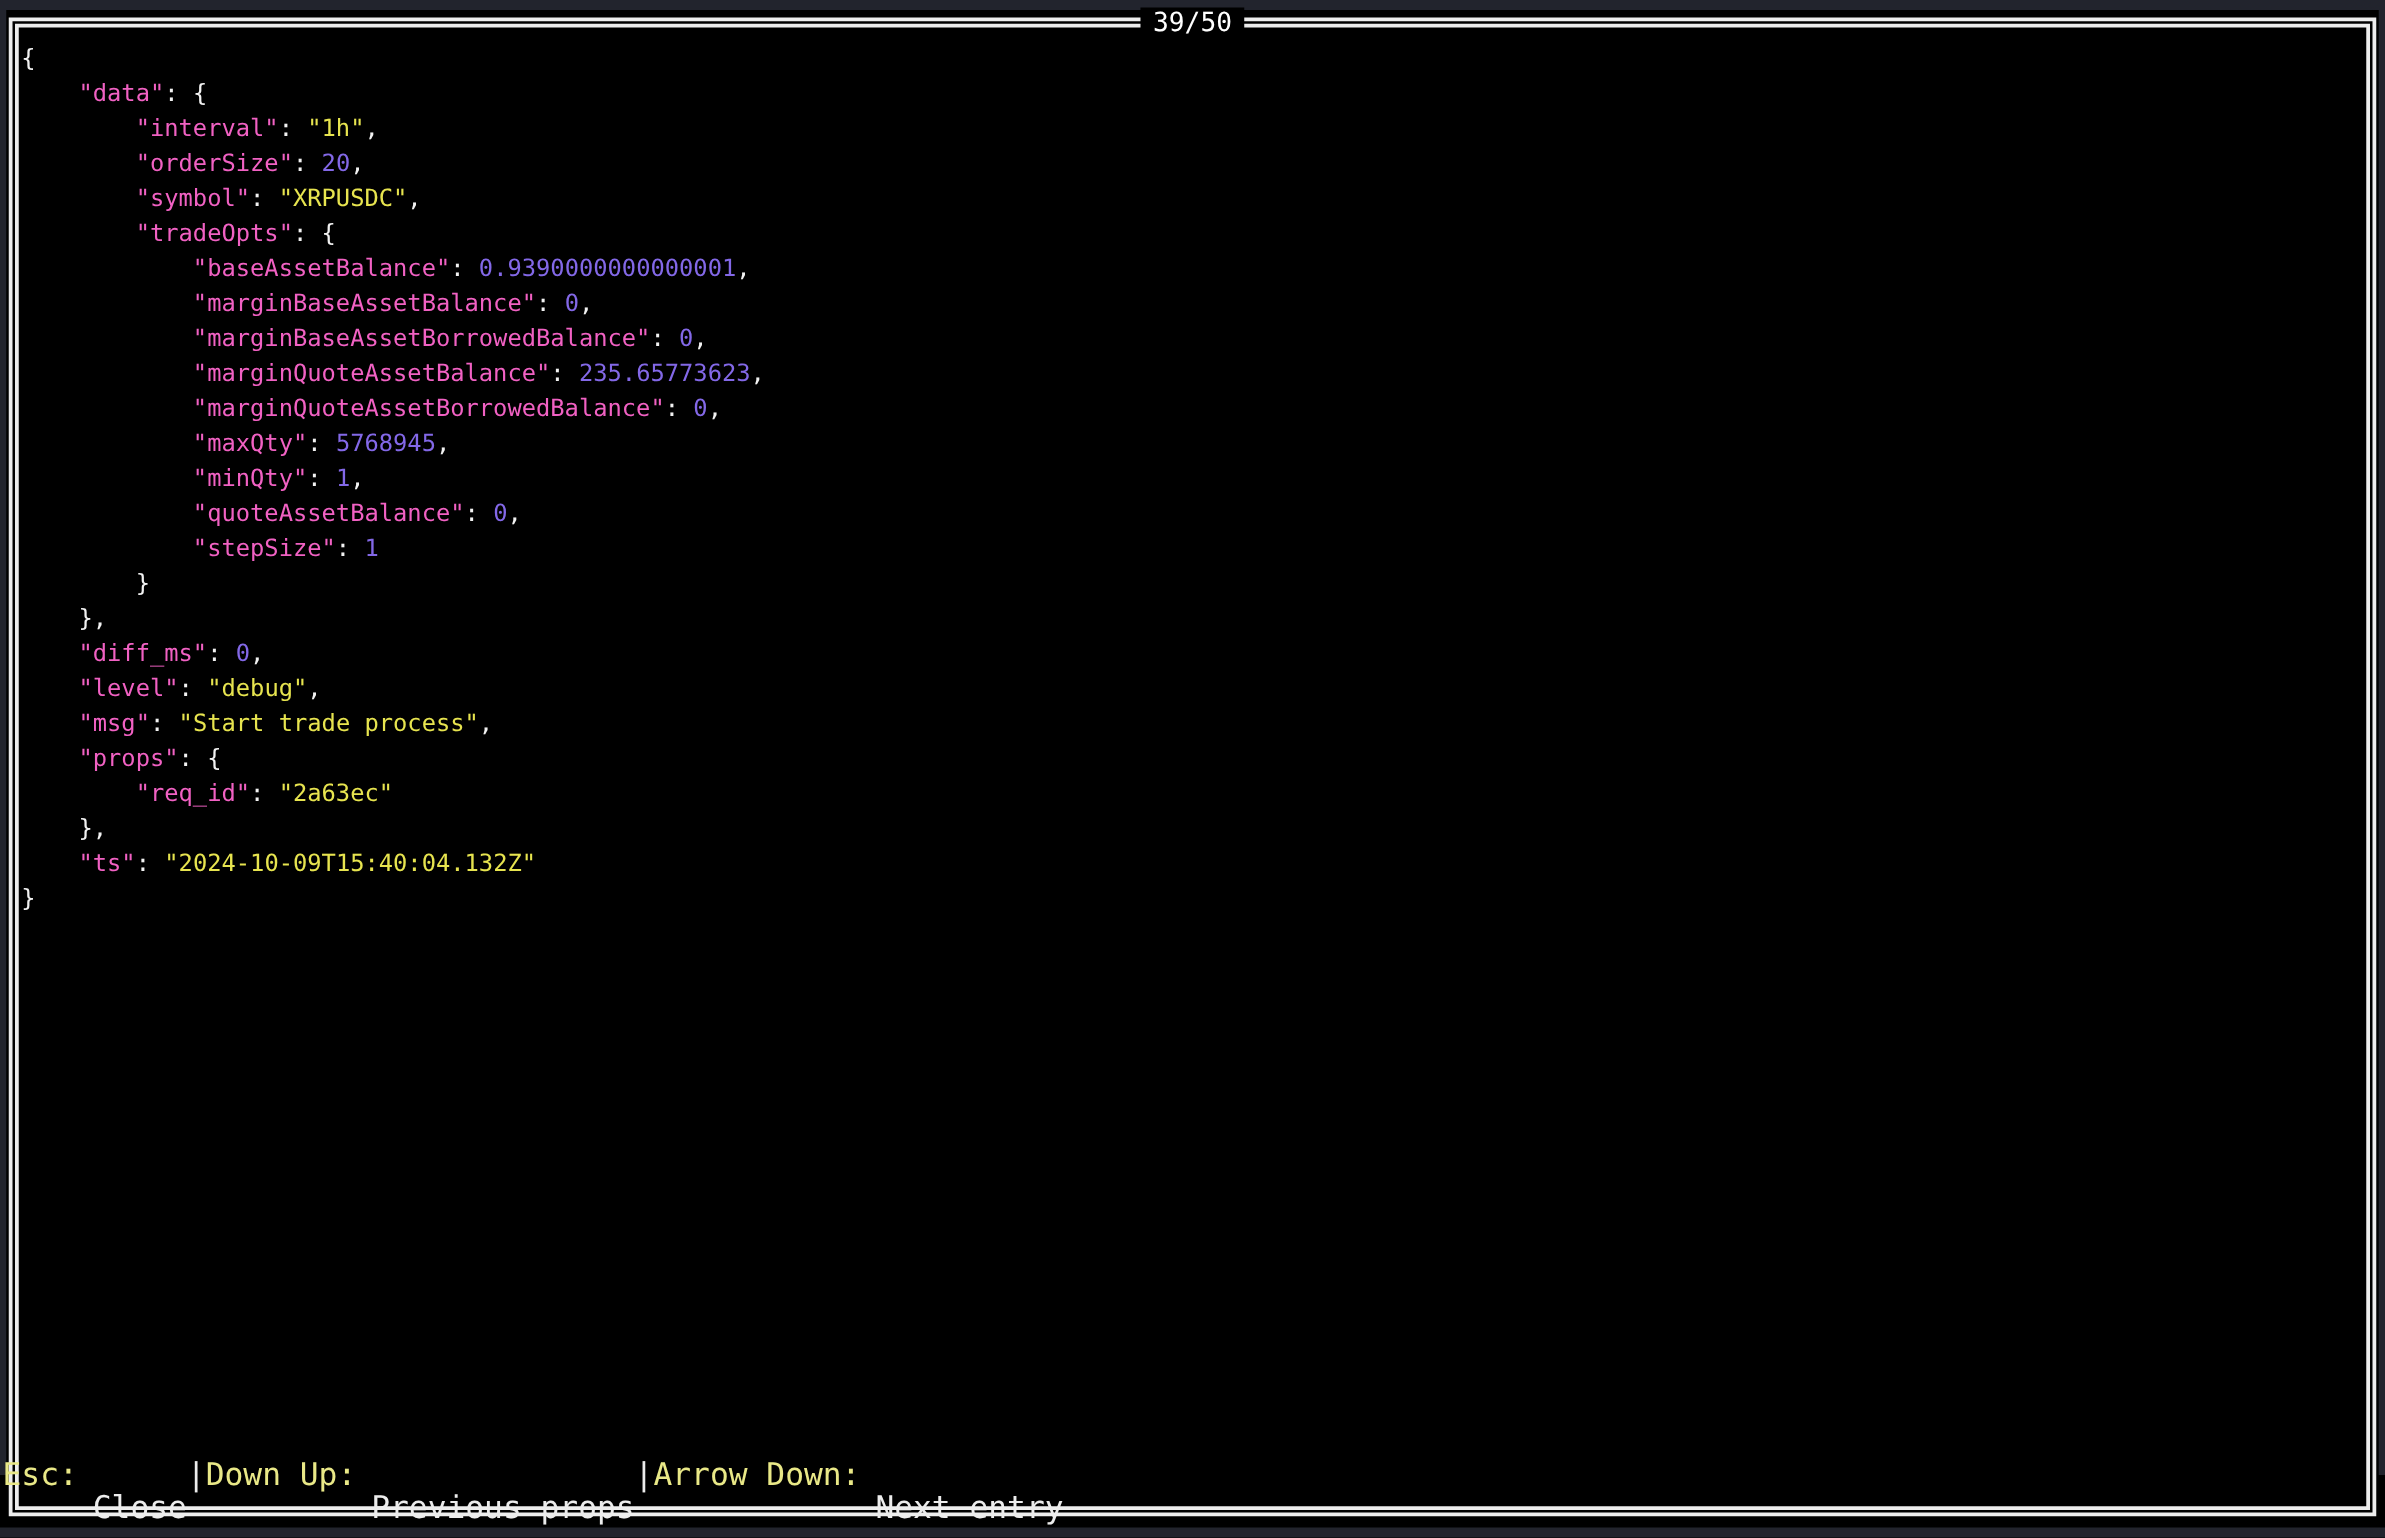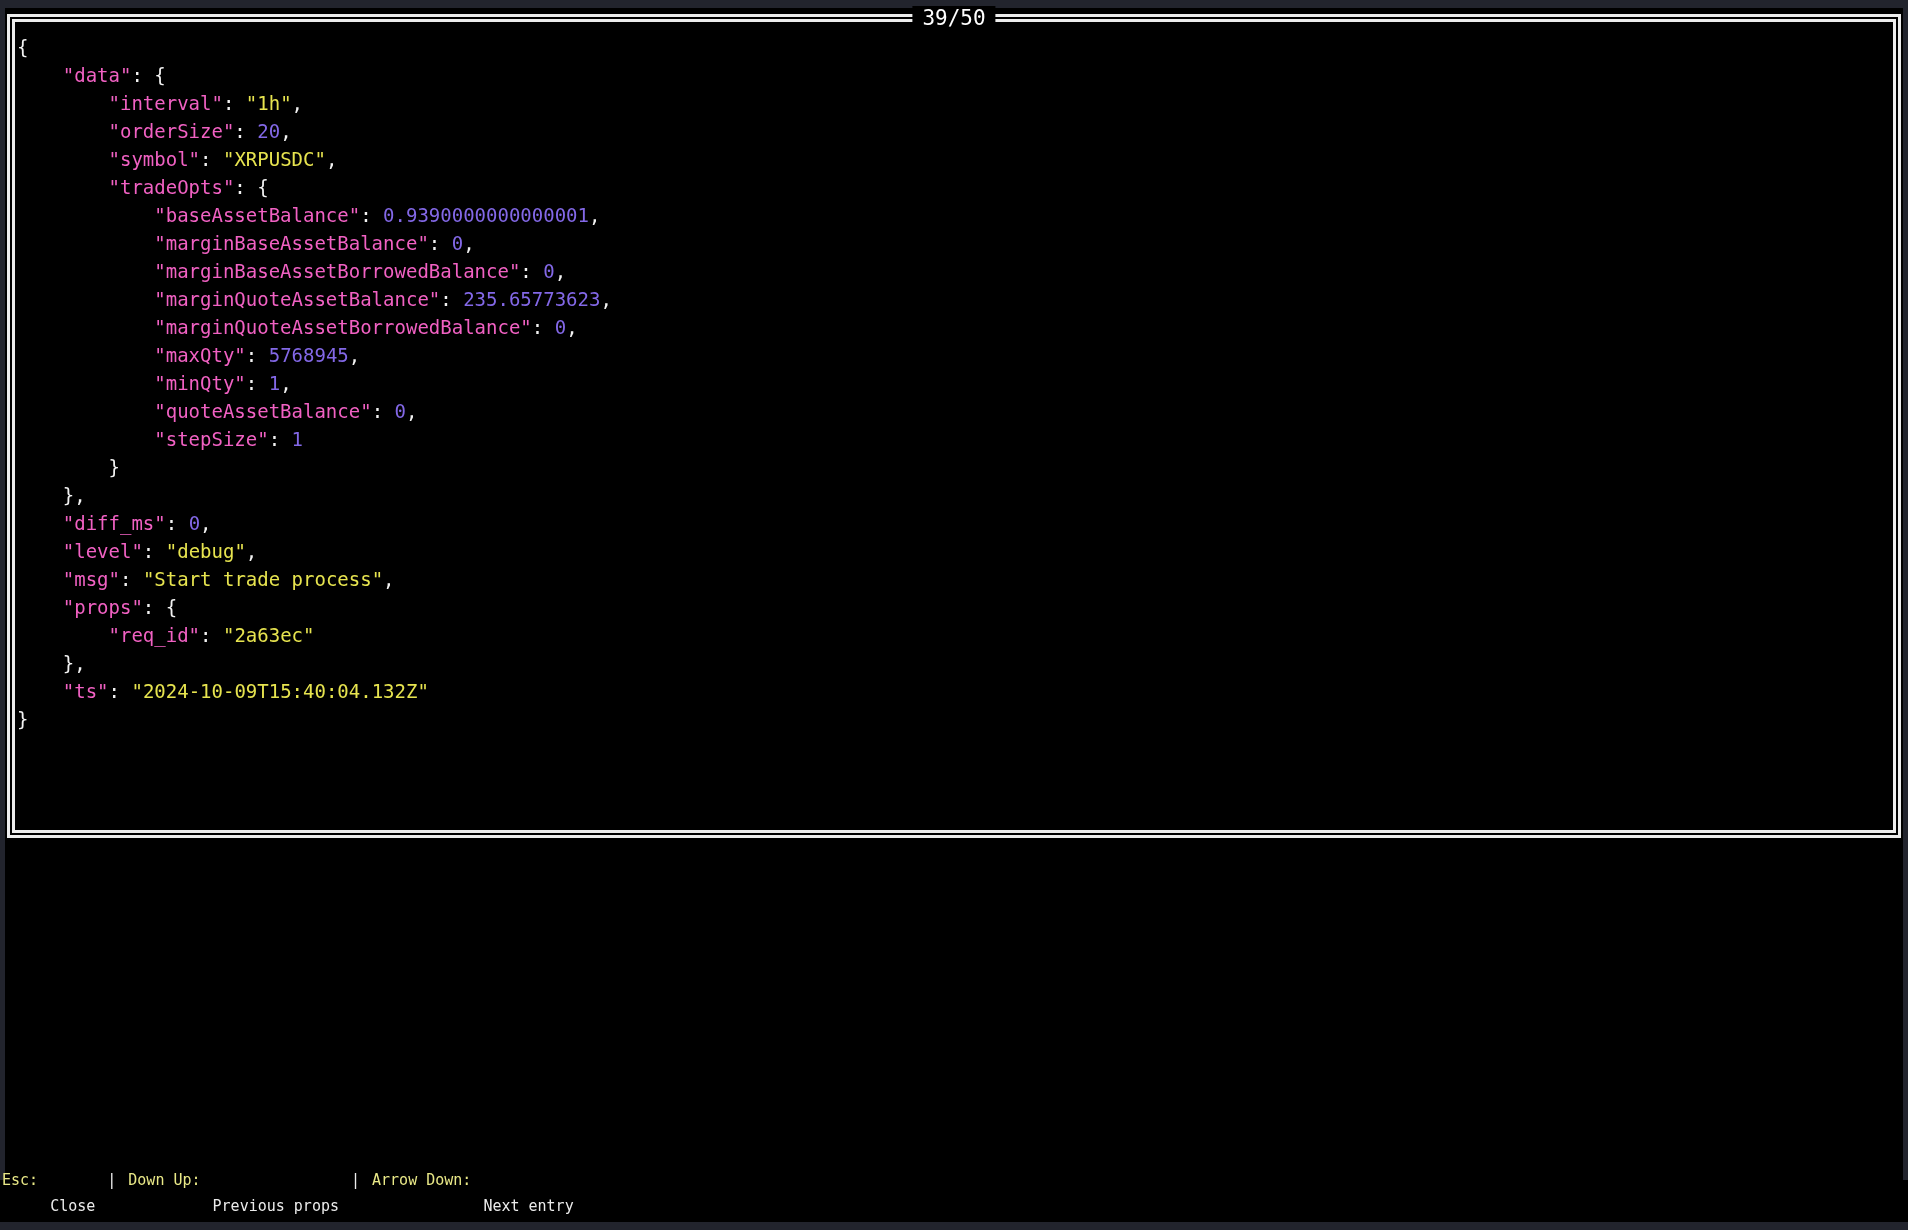--- a/index.html
+++ b/index.html
@@ -27,21 +27,21 @@
   .edge-top    { left: 0; top: 0;    width: 100%; height: 8px; }
   .edge-bottom { left: 0; bottom: 0; width: 100%; height: 8px; }
   .edge-left   { left: 0;  top: 8px; width: 5px; height: 1172px; }
   .edge-right  { right: 0; top: 8px; width: 5px; height: 1172px; }
 
   .viewer {
     position: absolute;
     left: 7px;
     right: 7px;
     top: 14px;
-    height: 824px;
+    height: 1199px;
     border: 8px double var(--c-border);
     background: #000;
   }
   .pager {
     position: absolute;
     top: -16px;
     left: 50%;
     transform: translateX(-50%);
     background: #000;
     padding: 0 10px;
@@ -61,22 +61,21 @@
   .json .k { color: var(--c-key); }
   .json .s { color: var(--c-str); }
   .json .n { color: var(--c-num); }
   .json .p { color: var(--c-punct); }
 
   .statusbar {
     position: absolute;
     left: 2px;
     bottom: 10px;
     display: flex;
-    column-gap: 12px;
-    font-size: 15px;
+    font-size: 25px;
     line-height: 28px;
     color: var(--c-hint-text);
     white-space: pre;
   }
   .hint { display: flex; column-gap: 12px; }
   .hint-key { color: var(--c-hint-key); }
   .hint-action { color: var(--c-hint-text); margin-top: 26px; }
   .sep { color: var(--c-hint-text); }
 </style>
 </head>

